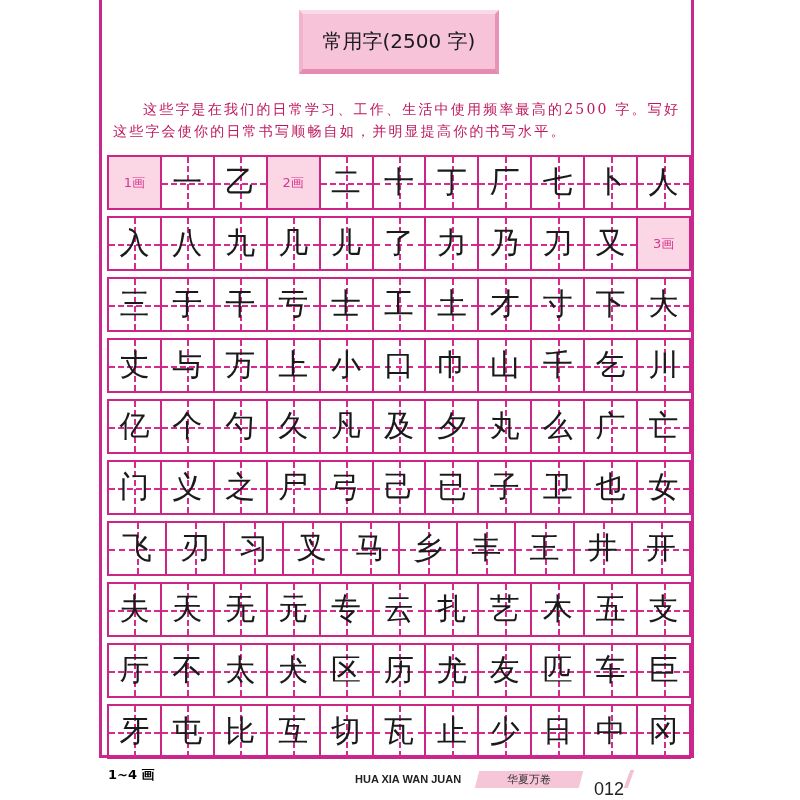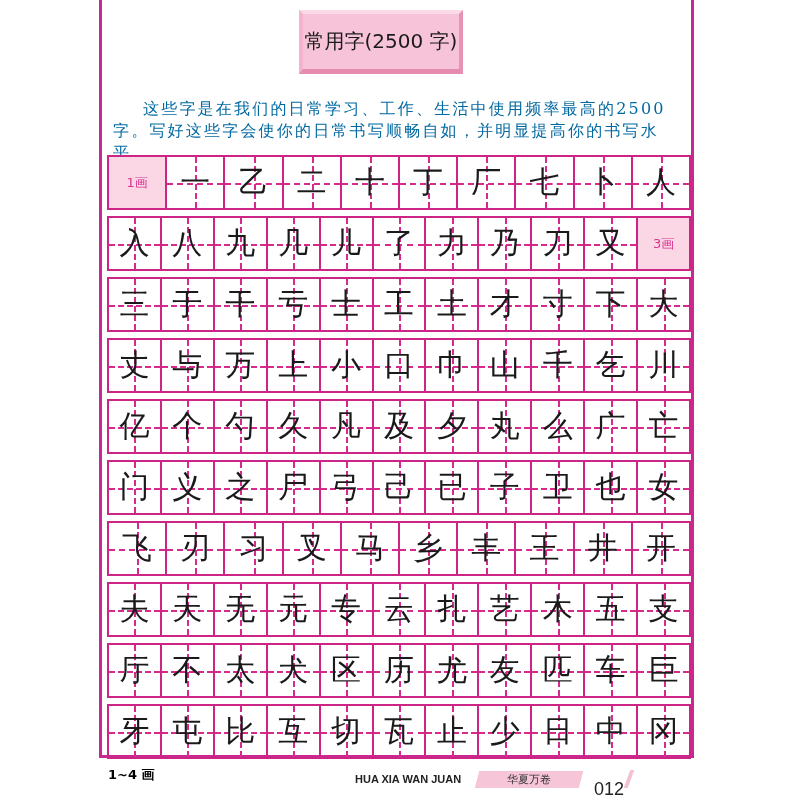--- a/index.html
+++ b/index.html
@@ -1,27 +1,27 @@
 <!DOCTYPE html>
 <html><head>
 <meta charset="utf-8">
 <style>
   html, body { margin:0; padding:0; }
   body { width:800px; height:800px; background:#ffffff; position:relative; overflow:hidden;
          font-family:"DejaVu Sans", sans-serif; }
   .frame { position:absolute; left:99px; top:-4px; width:595px; height:762px;
            border:3px solid #c8288f; border-top:none; box-sizing:border-box; }
-  .title-box { position:absolute; left:299px; top:10px; width:164px; height:64px;
+  .title-box { position:absolute; left:299px; top:10px; width:200px; height:64px;
                background:#f7c3d8; box-sizing:border-box;
                border-top:4px solid #fbdae7; border-left:4px solid #f3b3cc;
                border-right:4px solid #e893b5; border-bottom:5px solid #e58bb0;
                display:flex; align-items:center; justify-content:center;
                font-family:"DejaVu Sans", sans-serif; font-size:20px; color:#1a1a1a; }
   .intro { position:absolute; left:113px; top:98px; width:580px;
-           font-family:"DejaVu Serif", serif; font-size:16px; line-height:22px; color:#0369a1;
+           font-family:"DejaVu Serif", serif; font-size:14px; line-height:22px; color:#be185d;
            letter-spacing:2.2px; }
   .intro p { margin:0; text-indent:30px; }
   .grid { position:absolute; left:107px; top:155px; width:584px; }
   .row { display:flex; height:55px; margin-bottom:6px; border:2px solid #cc2585; box-sizing:border-box; }
   .cell { flex:1; position:relative; border-right:2px solid #cc2585; box-sizing:border-box;
           display:flex; align-items:center; justify-content:center; }
   .cell:last-child { border-right:none; }
   .cell .h { position:absolute; left:0; right:0; top:50%; border-top:2px dashed #d62a8c; }
   .cell .v { position:absolute; top:0; bottom:0; left:50%; border-left:2px dashed #d62a8c; }
   .cell .ch { position:relative; z-index:2; font-family:"DejaVu Serif", serif; font-size:30px;
@@ -62,20 +62,23 @@
       <div class="cell">
         <div class="h"></div>
         <div class="v"></div>
         <span class="ch">一</span>
       </div>
       <div class="cell">
         <div class="h"></div>
         <div class="v"></div>
         <span class="ch">乙</span>
       </div>
+      <div class="cell label">
+        <span class="lbl">2画</span>
+      </div>
       <div class="cell">
         <div class="h"></div>
         <div class="v"></div>
         <span class="ch">二</span>
       </div>
       <div class="cell">
         <div class="h"></div>
         <div class="v"></div>
         <span class="ch">十</span>
       </div>

